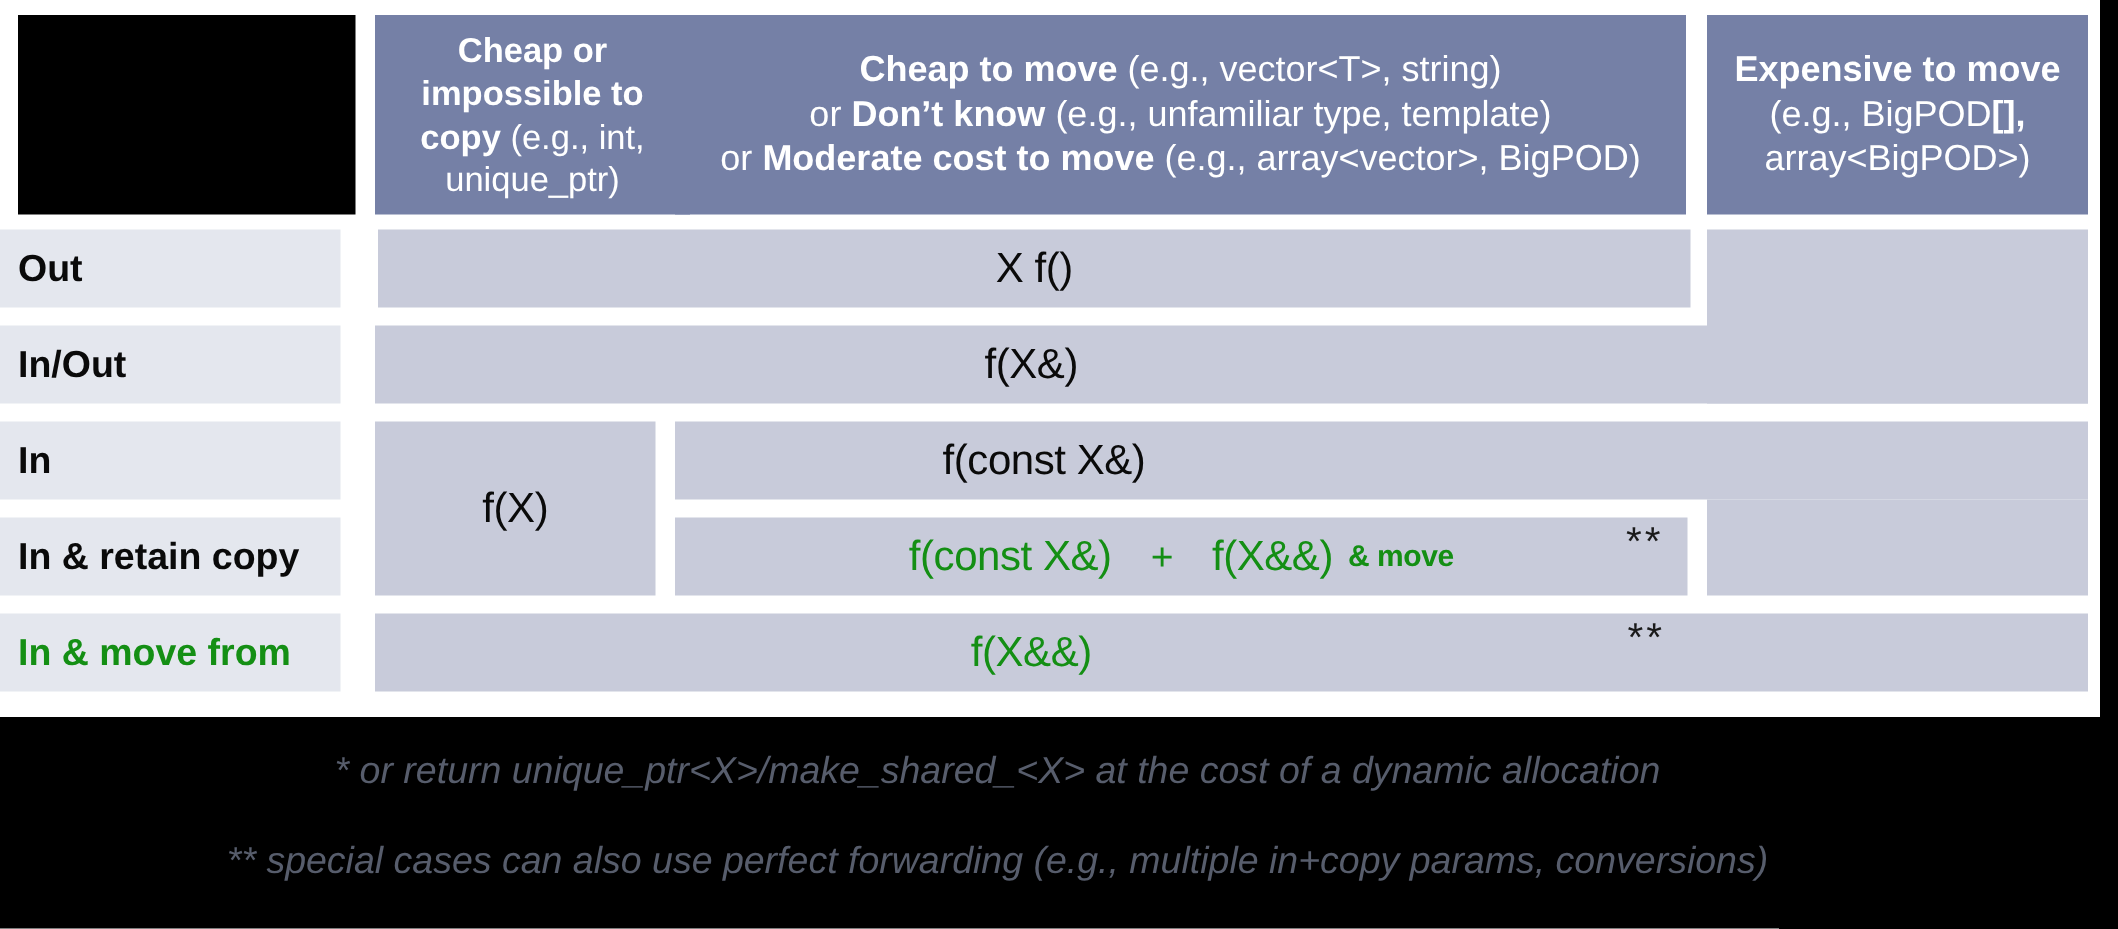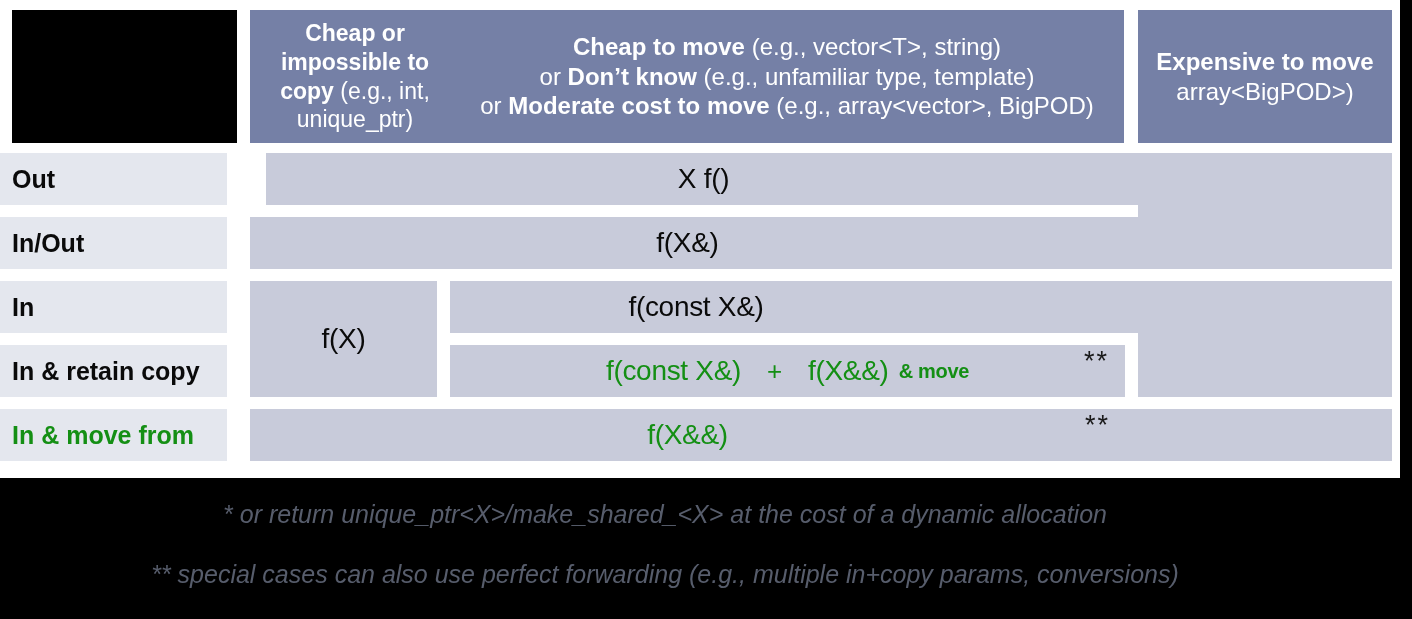--- a/index.html
+++ b/index.html
@@ -34,21 +34,21 @@
     display:flex;align-items:center;padding-left:12px;
   }
   .row-label.green{color:#148F14;}
 
   
   .cell{
     background:#C8CBDA;color:#0a0a0a;
     display:flex;align-items:center;justify-content:center;
     font-size:28px;letter-spacing:-0.3px;
   }
-  #out-cell{left:266px;top:153px;width:875px;height:52px;}
+  #out-cell{left:252px;top:153px;width:875px;height:52px;}
   #right-cell-a{left:1138px;top:153px;width:254px;height:116px;}
   #inout-cell{left:250px;top:217px;width:1142px;height:52px;padding-right:267px;}
   #byvalue-cell{left:250px;top:281px;width:187px;height:116px;}
   #in-cell{left:450px;top:281px;width:942px;height:52px;padding-right:450px;}
   #retain-cell{left:450px;top:345px;width:675px;height:52px;color:#148F14;}
   #right-cell-b{left:1138px;top:333px;width:254px;height:64px;}
   #movefrom-cell{left:250px;top:409px;width:1142px;height:52px;padding-right:267px;color:#148F14;}
 
   .retain-plus{margin:0 26px;font-size:26px;}
   .suffix-small{font-size:20px;margin-left:10px;font-weight:bold;}
@@ -78,20 +78,21 @@
 </div>
 
 <div class="abs col-header" id="col2-header">
   <div><span class="b">Cheap to move</span><span> (e.g., vector&lt;T&gt;, string)</span></div>
   <div><span>or </span><span class="b">Don’t know</span><span> (e.g., unfamiliar type, template)</span></div>
   <div><span>or </span><span class="b">Moderate cost to move</span><span> (e.g., array&lt;vector&gt;, BigPOD)</span></div>
 </div>
 
 <div class="abs col-header" id="col3-header">
   <div class="b">Expensive to move</div>
+  <div><span>(e.g., BigPOD</span><span class="b">[],</span></div>
   <div>array&lt;BigPOD&gt;)</div>
 </div>
 
 <div class="abs row-label" style="top:153px">Out</div>
 <div class="abs row-label" style="top:217px">In/Out</div>
 <div class="abs row-label" style="top:281px">In</div>
 <div class="abs row-label" style="top:345px">In &amp; retain copy</div>
 <div class="abs row-label green" style="top:409px">In &amp; move from</div>
 
 <div class="abs cell" id="out-cell">X f()</div>

